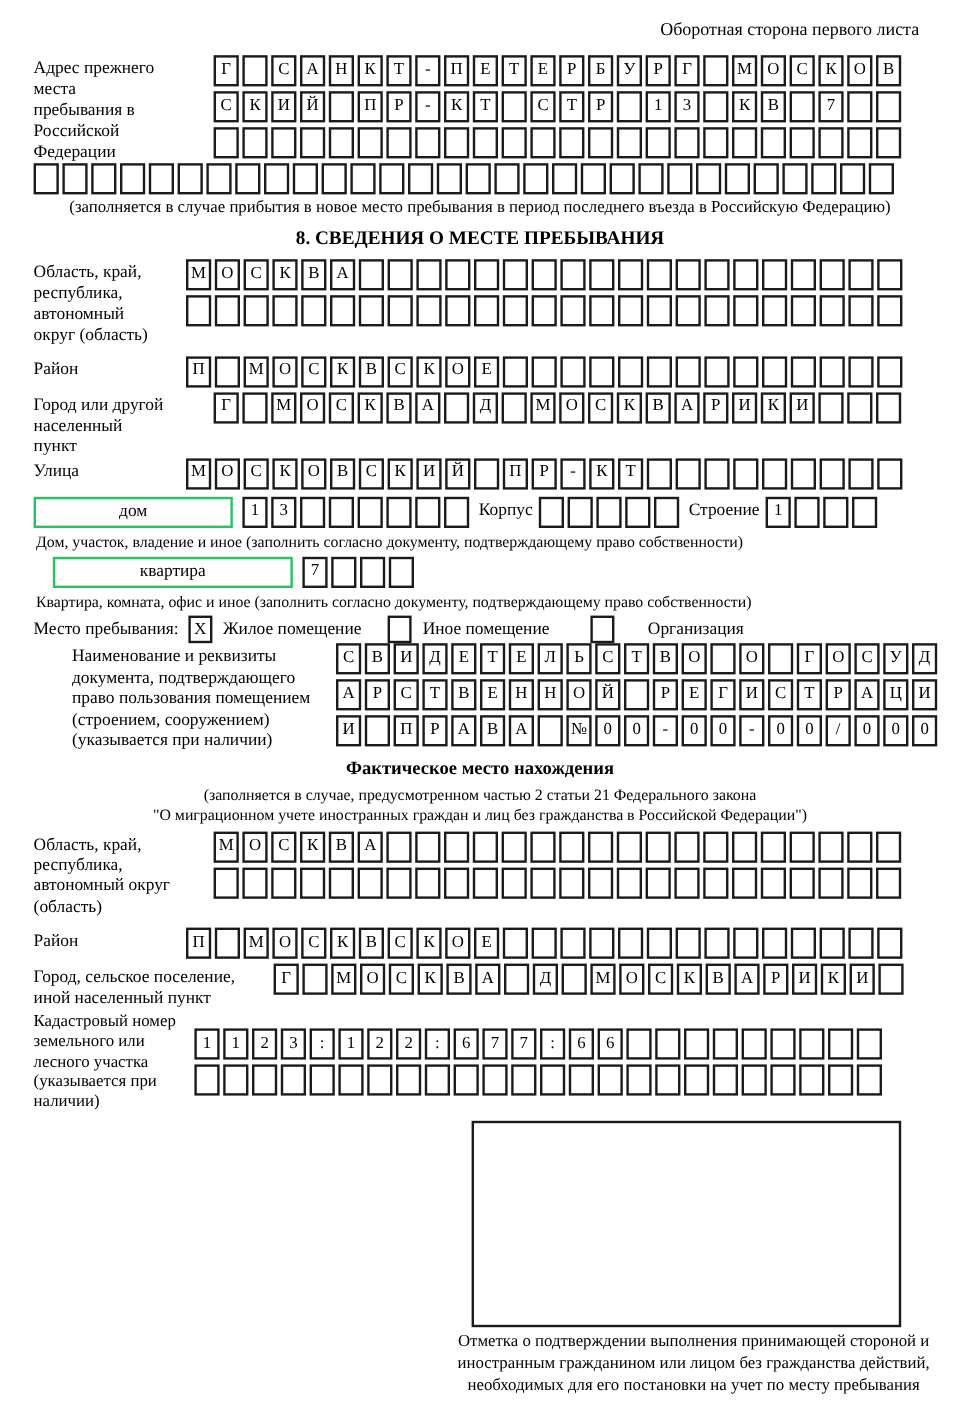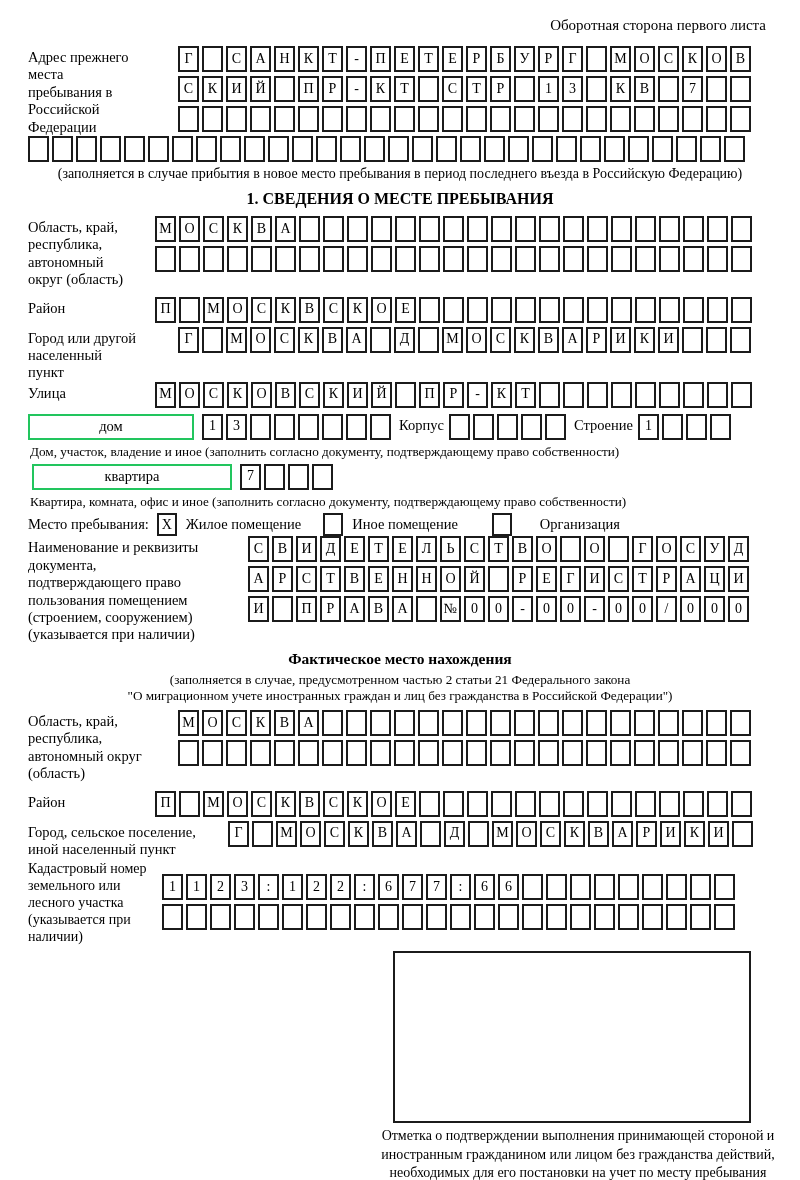--- a/index.html
+++ b/index.html
@@ -12,21 +12,21 @@
   }
   .page { padding:16px 28px 0 28px; width:800px; }
 
   .header-right { text-align:right; font-size:15px; padding-right:6px; margin-bottom:12px; }
 
   .group { display:flex; align-items:flex-start; }
   .lblcol { flex:none; padding-top:3px; }
   .w150 { width:150px; padding-right:40px; }
   .w127 { width:127px; padding-right:24px; }
   .w150b { width:150px; padding-right:26px; }
-  .w220 { width:220px; padding-right:36px; }
+  .w220 { width:220px; padding-right:18px;margin-left:32px; }
   .w200 { width:200px; padding-right:12px; }
   .w134 { width:134px; padding-right:4px; font-size:14px; }
 
   .cellrow { display:flex; height:26px; margin-bottom:4px; }
   .cell {
     flex:none; width:21px; height:26px; margin-right:3px;
     border:2px solid #1b1b1b; display:flex; align-items:center; justify-content:center;
     font-size:14px; background:#fff;
   }
   .note { text-align:center; font-size:14px; margin:2px 0 6px 0; }
@@ -174,21 +174,21 @@
       <span class="cell"></span>
       <span class="cell"></span>
       <span class="cell"></span>
       <span class="cell"></span>
       <span class="cell"></span>
       <span class="cell"></span>
       <span class="cell"></span>
     </div>
   <div class="note">(заполняется в случае прибытия в новое место пребывания в период последнего въезда в Российскую Федерацию)</div>
 
-  <div class="sec-title">1. СВЕДЕНИЯ О МЕСТЕ ПРЕБЫВАНИЯ</div>
+  <div class="sec-title">8. СВЕДЕНИЯ О МЕСТЕ ПРЕБЫВАНИЯ</div>
 
   <div class="group mb8">
     <div class="lblcol w127">Область, край, республика, автономный округ (область)</div>
     <div>
       <div class="cellrow">
           <span class="cell">М</span>
           <span class="cell">О</span>
           <span class="cell">С</span>
           <span class="cell">К</span>
           <span class="cell">В</span>
@@ -360,21 +360,21 @@
     <div class="cellrow">
         <span class="cell">1</span>
         <span class="cell"></span>
         <span class="cell"></span>
         <span class="cell"></span>
       </div>
   </div>
   <div class="caption">Дом, участок, владение и иное (заполнить согласно документу, подтверждающему право собственности)</div>
 
   <div class="kv-row">
-    <div class="fieldbox" style="width:200px; margin-left:4px;">квартира</div>
+    <div class="fieldbox" style="width:200px; margin-left:16px;">квартира</div>
     <div style="width:8px;"></div>
     <div class="cellrow">
         <span class="cell">7</span>
         <span class="cell"></span>
         <span class="cell"></span>
         <span class="cell"></span>
       </div>
   </div>
   <div class="caption">Квартира, комната, офис и иное (заполнить согласно документу, подтверждающему право собственности)</div>
 

